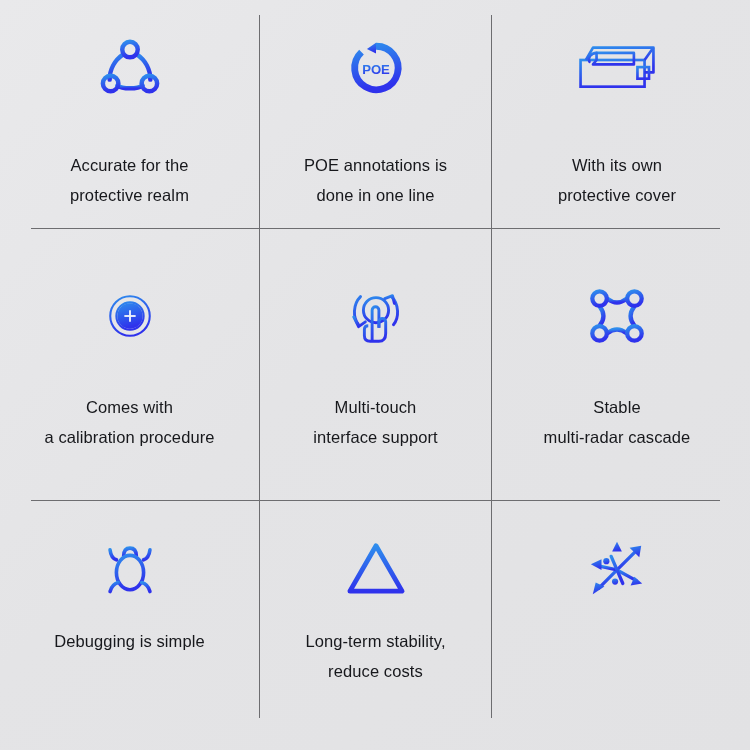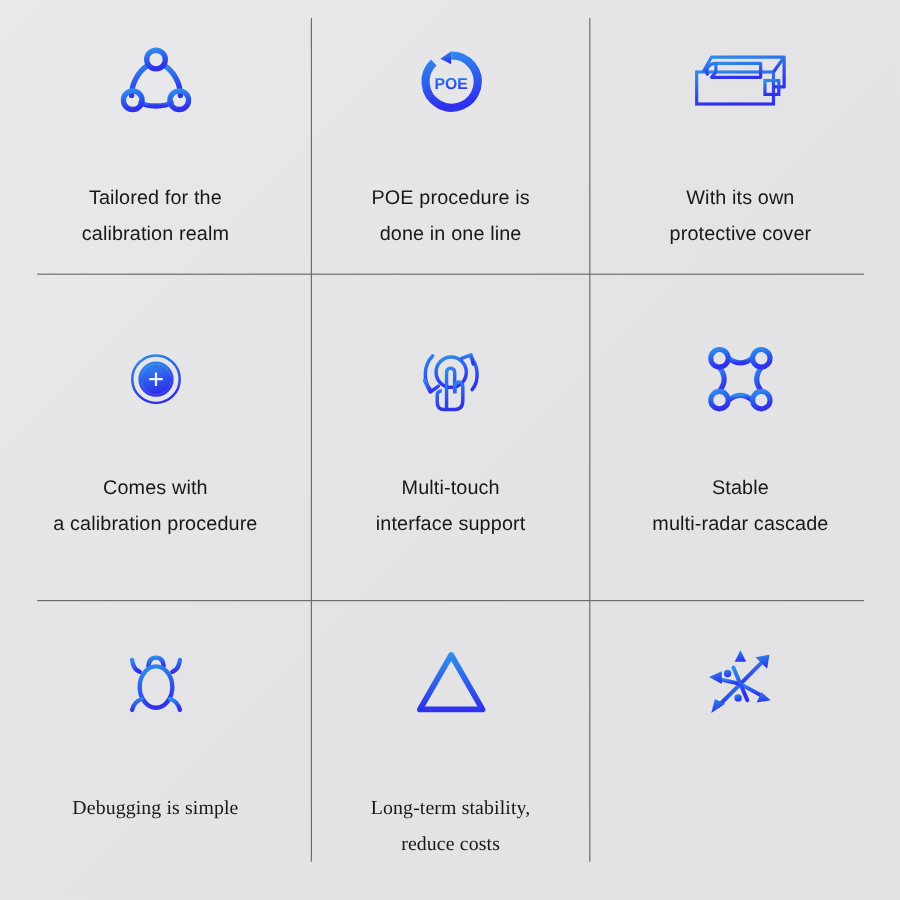--- a/index.html
+++ b/index.html
@@ -83,21 +83,21 @@
 
   .cell-inner {
     display: flex;
     flex-direction: column;
     align-items: center;
     width: 100%;
   }
 
   .gap-1 .cell-label { margin-top: 44px; }
   .gap-2 .cell-label { margin-top: 38px; }
-  .gap-3 .cell-label { margin-top: 52px; font-family: Liberation Serif, serif; }
+  .gap-3 .cell-label { margin-top: 20px; }
 </style>
 </head>
 <body>
 
 <div id="feature-grid">
 
   <div class="divider vertical" id="divider-v1"></div>
   <div class="divider vertical" id="divider-v2"></div>
   <div class="divider horizontal" id="divider-h1"></div>
   <div class="divider horizontal" id="divider-h2"></div>
@@ -114,43 +114,43 @@
           </defs>
           <path d="M25 18 C16 24 11 34 11 44" fill="none" stroke="url(#g1)" stroke-width="4.6" stroke-linecap="round"></path>
           <path d="M39 18 C48 24 53 34 53 44" fill="none" stroke="url(#g1)" stroke-width="4.6" stroke-linecap="round"></path>
           <path d="M19 50 C24 54 40 54 45 50" fill="none" stroke="url(#g1)" stroke-width="4.6" stroke-linecap="round"></path>
           <circle cx="32" cy="13" r="8" fill="none" stroke="url(#g1)" stroke-width="4.6"></circle>
           <circle cx="12" cy="48" r="8" fill="none" stroke="url(#g1)" stroke-width="4.6"></circle>
           <circle cx="52" cy="48" r="8" fill="none" stroke="url(#g1)" stroke-width="4.6"></circle>
         </svg>
       </div>
       <div class="cell-label">
-        <div>Tailored for the</div>
-        <div>calibration realm</div>
+        <div>Accurate for the</div>
+        <div>protective realm</div>
       </div>
     </div>
   </div>
 
   <div class="cell col-2 row-1">
     <div class="cell-inner gap-1">
       <div class="cell-icon">
         <svg width="58" height="58" viewBox="0 0 64 64">
           <defs>
             <linearGradient id="g2" x1="0" y1="0" x2="0.2" y2="1">
               <stop offset="0%" stop-color="#2e8ded"></stop>
                 <stop offset="100%" stop-color="#2f32ec"></stop>
             </linearGradient>
           </defs>
           <path d="M32 8 A24 24 0 1 1 16 14.5" fill="none" stroke="url(#g2)" stroke-width="7.5" stroke-linecap="butt"></path>
           <path d="M32 4 L32 16 L22 11 Z" fill="url(#g2)"></path>
           <text x="32" y="39" font-family="Liberation Sans, sans-serif" font-size="14.5" font-weight="bold" fill="url(#g2)" text-anchor="middle">POE</text>
         </svg>
       </div>
       <div class="cell-label">
-        <div>POE procedure is</div>
+        <div>POE annotations is</div>
         <div>done in one line</div>
       </div>
     </div>
   </div>
 
   <div class="cell col-3 row-1">
     <div class="cell-inner gap-1">
       <div class="cell-icon">
         <svg width="80" height="56" viewBox="0 0 90 58">
           <defs>

